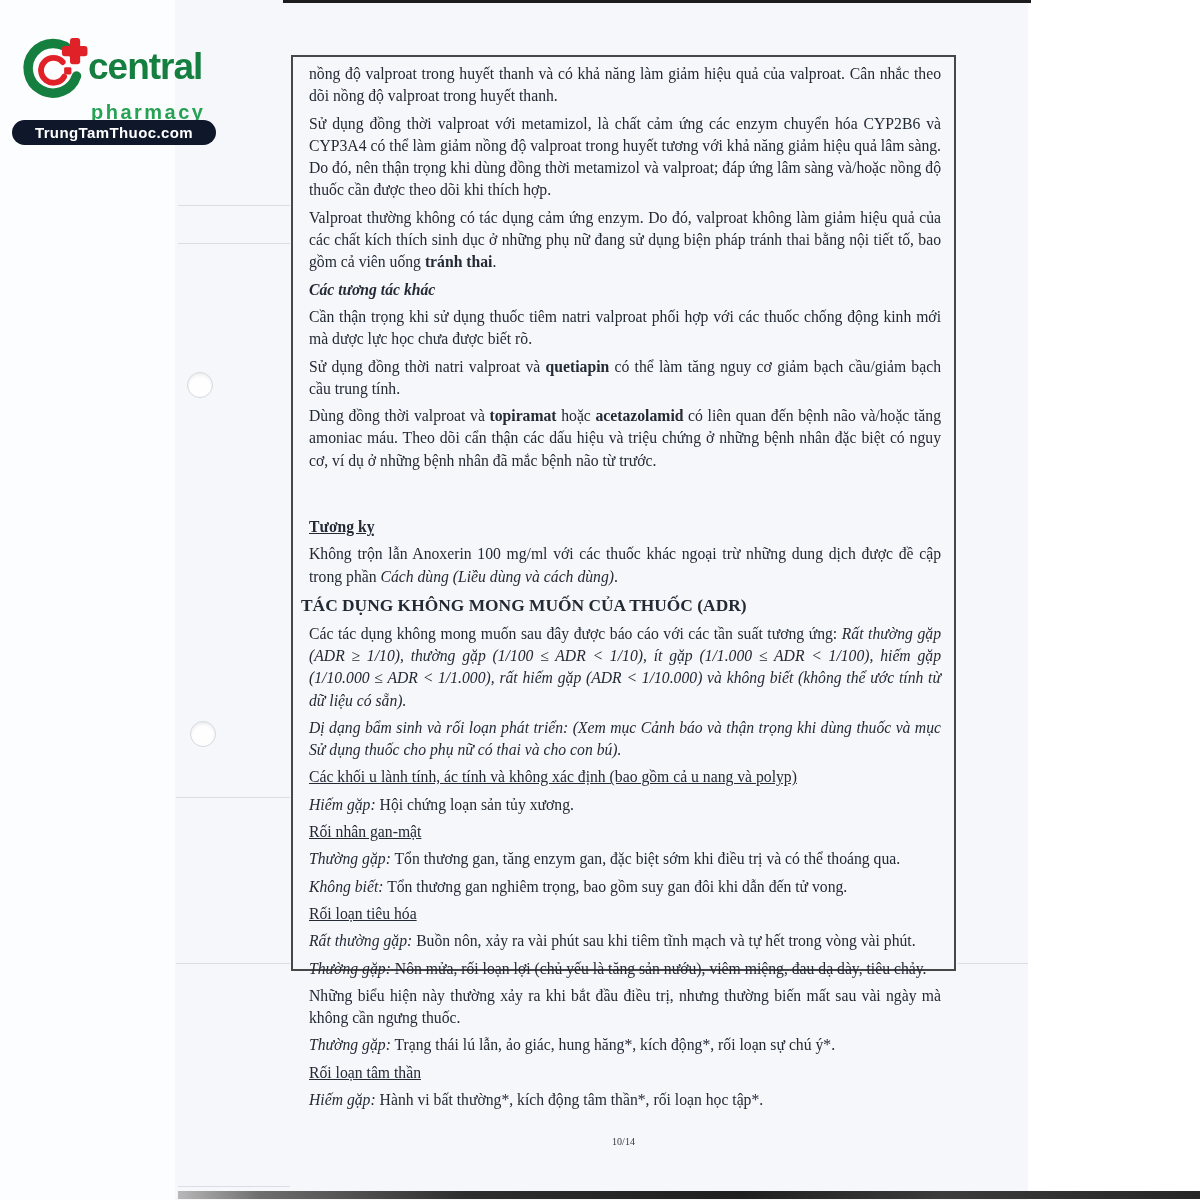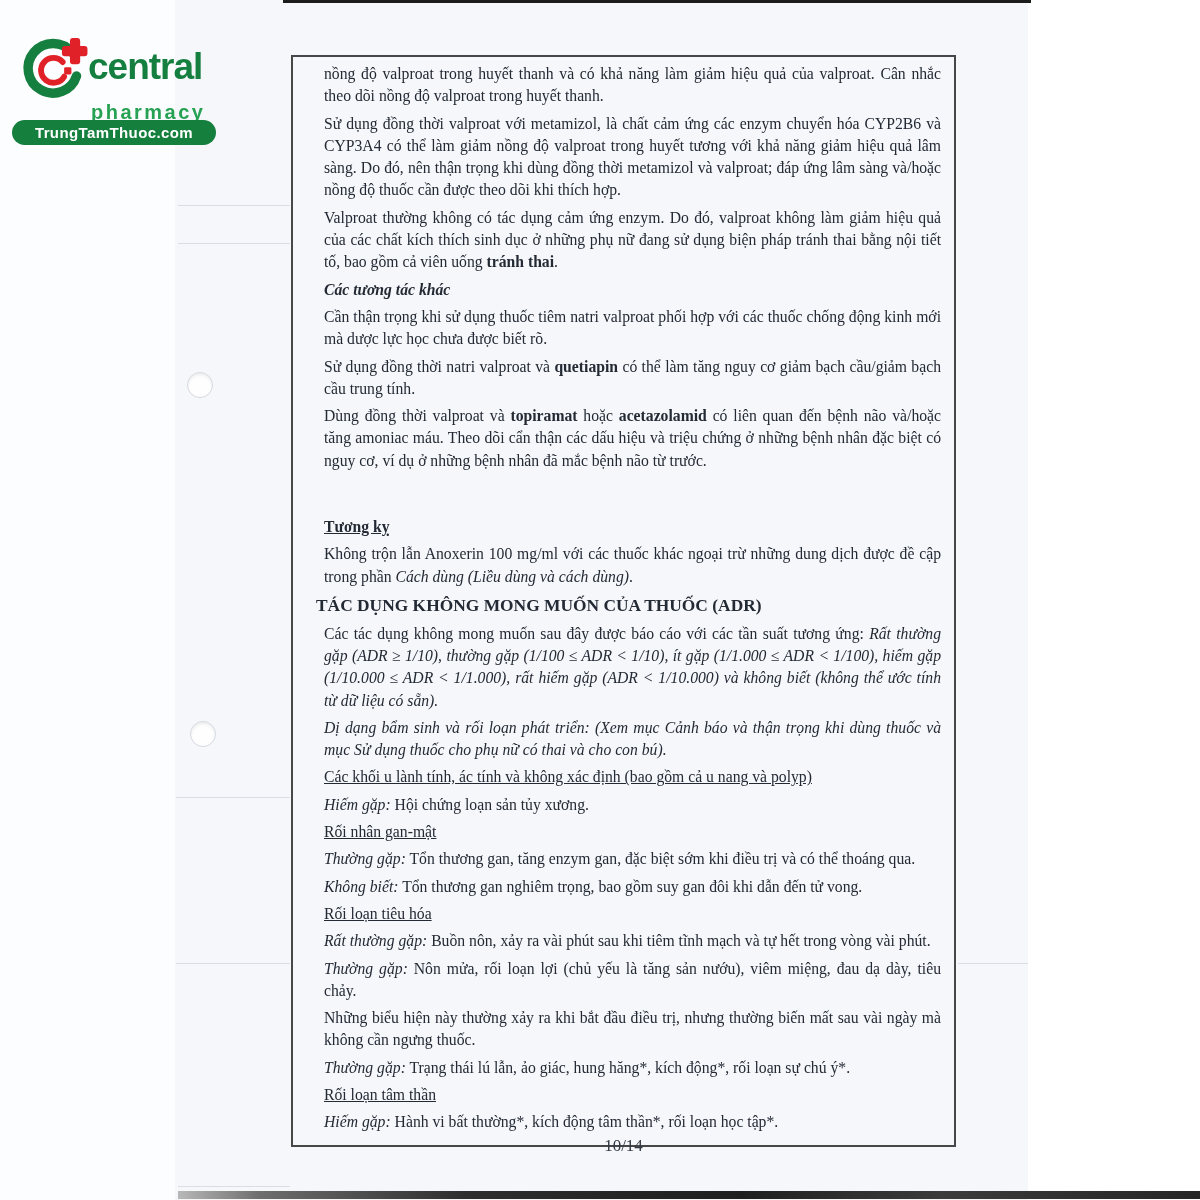--- a/index.html
+++ b/index.html
@@ -45,38 +45,38 @@
     font-size:20px;letter-spacing:2.5px;font-weight:bold;margin-top:13px;
   }
   .banner{
     position:absolute;left:0px;top:84px;width:204px;height:25px;border-radius:13px;
     font-family:"Liberation Sans","DejaVu Sans",sans-serif;
     font-weight:bold;font-size:15px;line-height:25px;text-align:center;color:#ffffff;
     letter-spacing:0.4px;
   }
   
   .doc-box{
-    position:absolute;left:291px;top:55px;width:665px;height:1092px;
+    position:absolute;left:291px;top:55px;width:665px;height:916px;
     border:2px solid #474747;box-sizing:border-box;
-    padding:6px 13px 6px 31px;
+    padding:6px 13px 6px 16px;
     color:#242a34;
   }
   .para{
     margin:0 0 5px 0;
     font-size:15.7px;line-height:1.42;text-align:justify;
   }
   .head-bi{font-weight:bold;font-style:italic;text-align:left;}
   .head-bu{font-weight:bold;text-decoration:underline;text-align:left;margin-top:44px;}
   .section{font-weight:bold;font-size:17.4px;margin-left:-8px;margin-top:2px;text-align:left;}
   .sub-u{text-decoration:underline;text-align:left;}
   .seg-b{font-weight:bold;}
   .seg-i{font-style:italic;}
   .footer-page{
     position:absolute;left:291px;top:1136px;width:665px;
-    text-align:center;font-size:17px;color:#333a44;
+    text-align:center;font-size:10px;color:#333a44;
   }
 </style>
 </head>
 <body>
 
 <div class="paper-left"></div>
 <div class="paper"></div>
 
 <div class="scan-top-line"></div>
 <div class="artifact" style="left:178px;top:205px;width:112px;"></div>
@@ -96,21 +96,21 @@
 
     <path d="M 66 33 A 17 17 0 1 0 68 53" fill="none" stroke="#e02128" stroke-width="8" stroke-linecap="round"></path>
 
     <rect x="76" y="0" width="14" height="36" rx="4" fill="#e02128"></rect>
     <rect x="65" y="11" width="35" height="14" rx="4" fill="#e02128"></rect>
 
     <rect x="68" y="40" width="10" height="10" rx="2" fill="#e02128"></rect>
   </svg>
   <div class="brand" style="color:#157f3f;">central</div>
   <div class="brand-sub" style="color:#27a254;">pharmacy</div>
-  <div class="banner" style="background:#15803d;">TrungTamThuoc.com</div>
+  <div class="banner" style="background:#0f172a;">TrungTamThuoc.com</div>
 </div>
 
 <div class="doc-box">
   <div>
       <p class="para body"><span class="seg-n">nồng độ valproat trong huyết thanh và có khả năng làm giảm hiệu quả của valproat. Cân nhắc theo dõi nồng độ valproat trong huyết thanh.</span></p>
       <p class="para body"><span class="seg-n">Sử dụng đồng thời valproat với metamizol, là chất cảm ứng các enzym chuyển hóa CYP2B6 và CYP3A4 có thể làm giảm nồng độ valproat trong huyết tương với khả năng giảm hiệu quả lâm sàng. Do đó, nên thận trọng khi dùng đồng thời metamizol và valproat; đáp ứng lâm sàng và/hoặc nồng độ thuốc cần được theo dõi khi thích hợp.</span></p>
       <p class="para body"><span class="seg-n">Valproat thường không có tác dụng cảm ứng enzym. Do đó, valproat không làm giảm hiệu quả của các chất kích thích sinh dục ở những phụ nữ đang sử dụng biện pháp tránh thai bằng nội tiết tố, bao gồm cả viên uống </span><span class="seg-b">tránh thai</span><span class="seg-n">.</span></p>
       <p class="para head-bi"><span class="seg-n">Các tương tác khác</span></p>
       <p class="para body"><span class="seg-n">Cần thận trọng khi sử dụng thuốc tiêm natri valproat phối hợp với các thuốc chống động kinh mới mà dược lực học chưa được biết rõ.</span></p>
       <p class="para body"><span class="seg-n">Sử dụng đồng thời natri valproat và </span><span class="seg-b">quetiapin</span><span class="seg-n"> có thể làm tăng nguy cơ giảm bạch cầu/giảm bạch cầu trung tính.</span></p>

